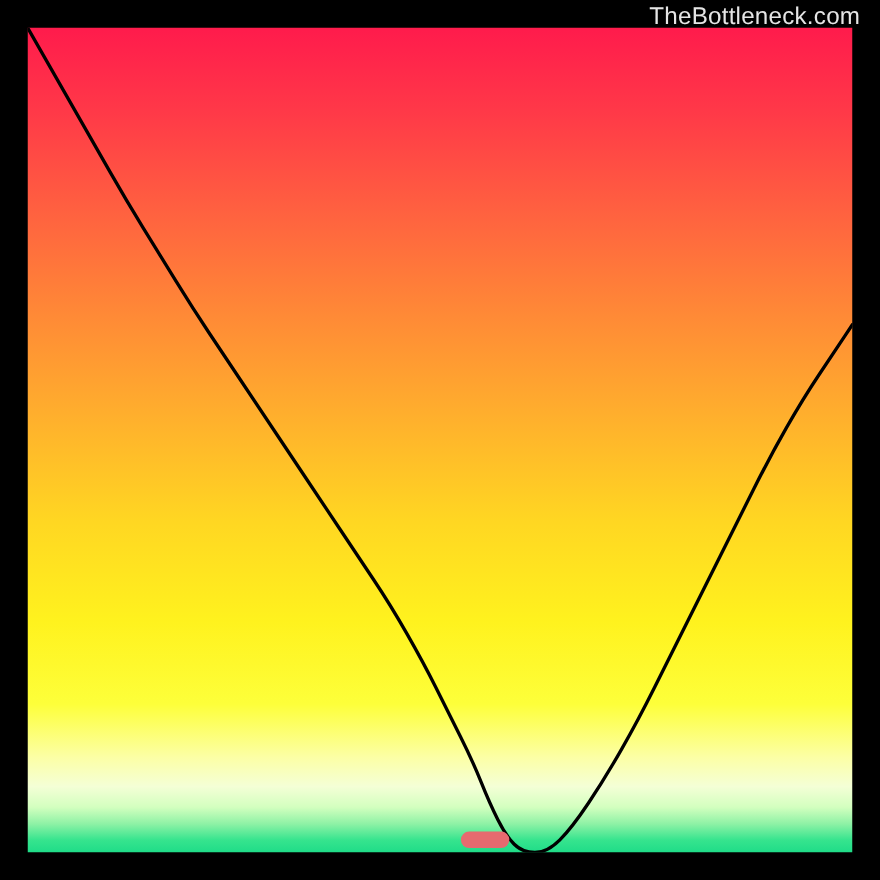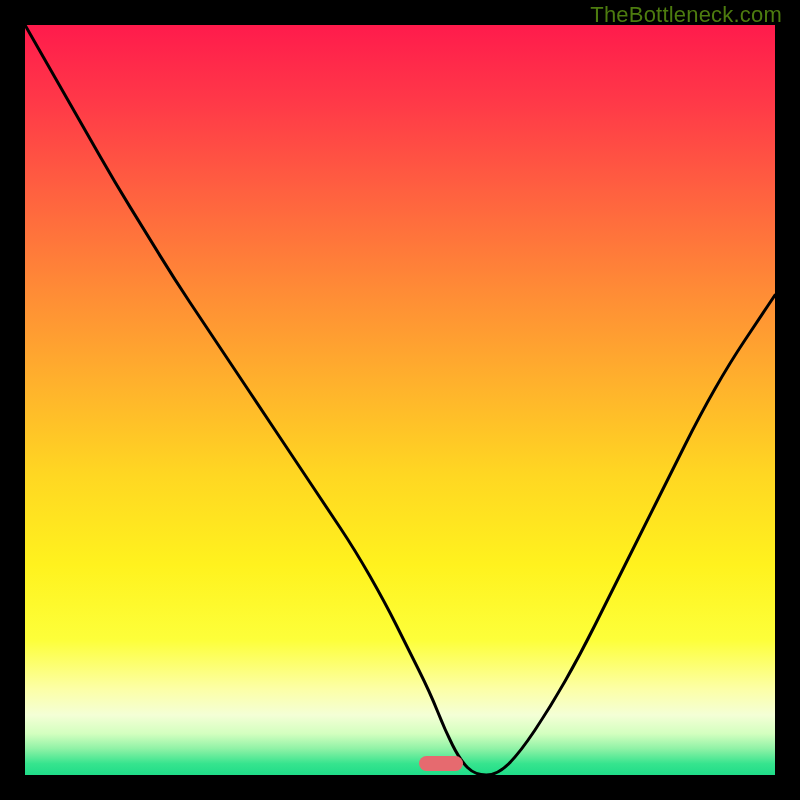--- a/index.html
+++ b/index.html
@@ -14,21 +14,21 @@
   .frame {
     position: relative;
     width: 800px;
     height: 800px;
     background: #000;
   }
   .watermark {
     position: absolute;
     top: 2px;
     right: 18px;
-    color: #4d7c0f;
+    color: #e5e5e5;
     font-size: 22px;
     font-weight: 500;
     letter-spacing: 0.2px;
     z-index: 10;
   }
   .plot {
     position: absolute;
     left: 25px;
     top: 25px;
     width: 750px;

